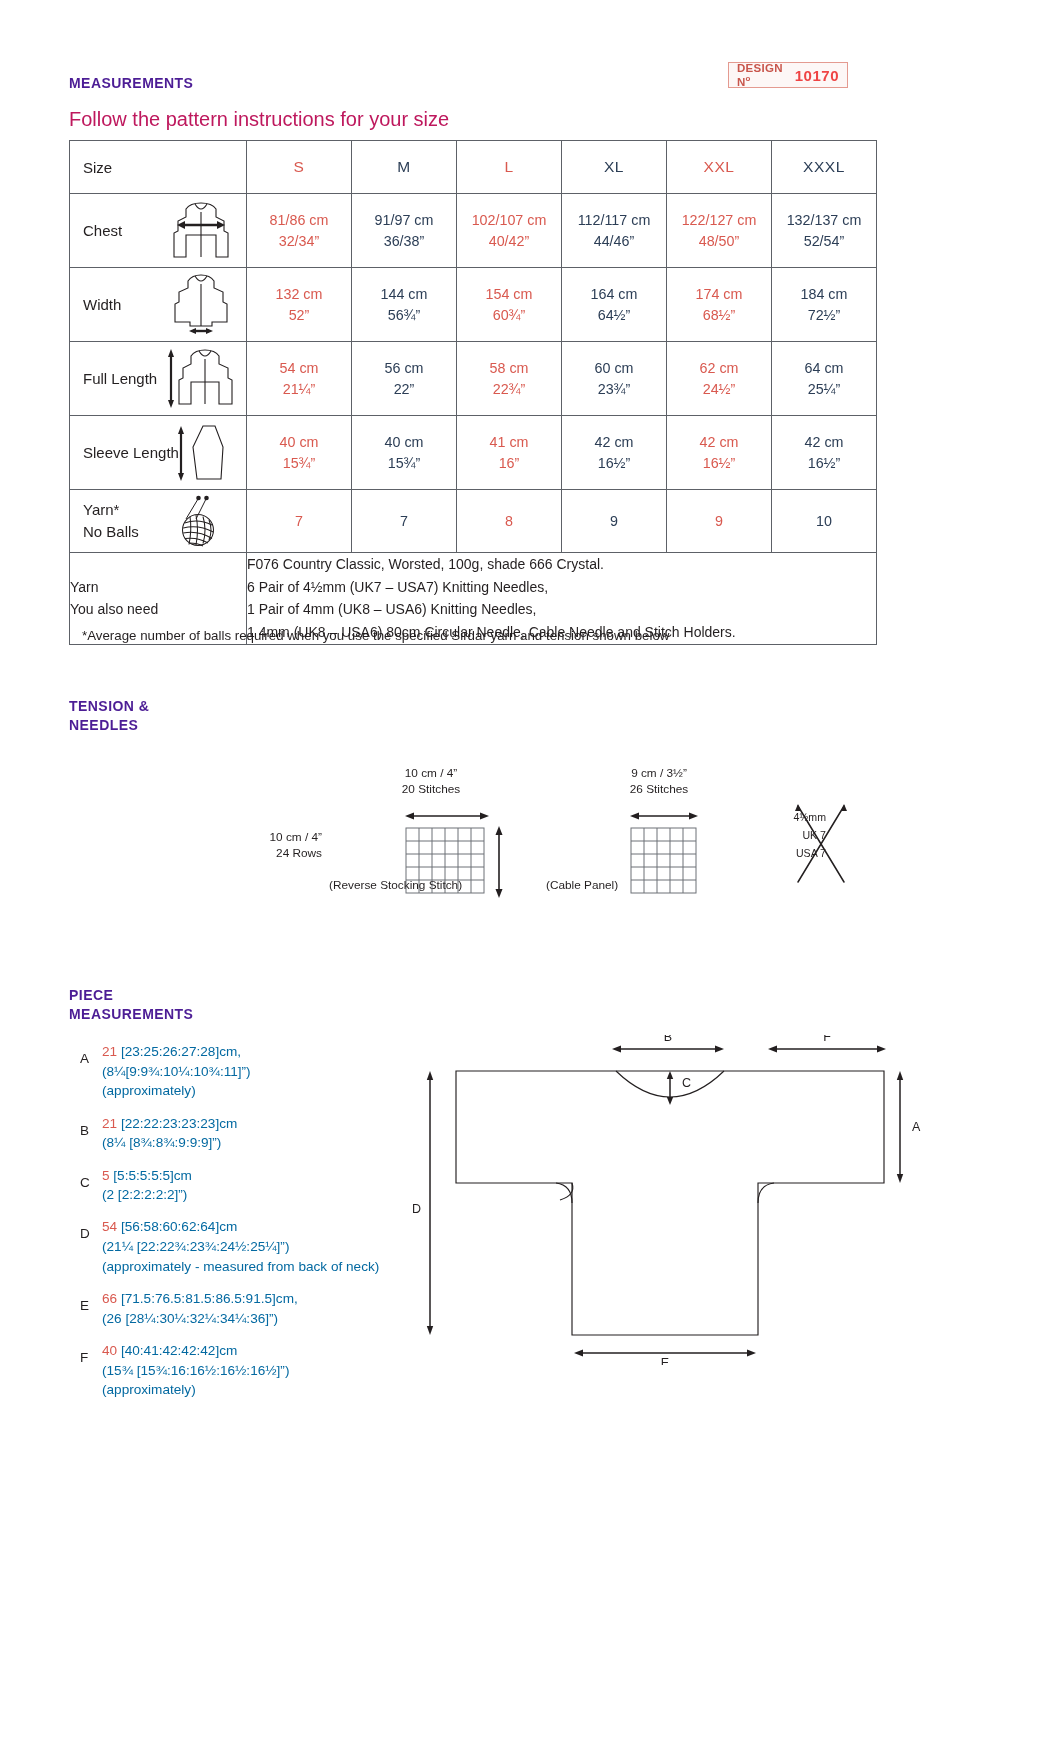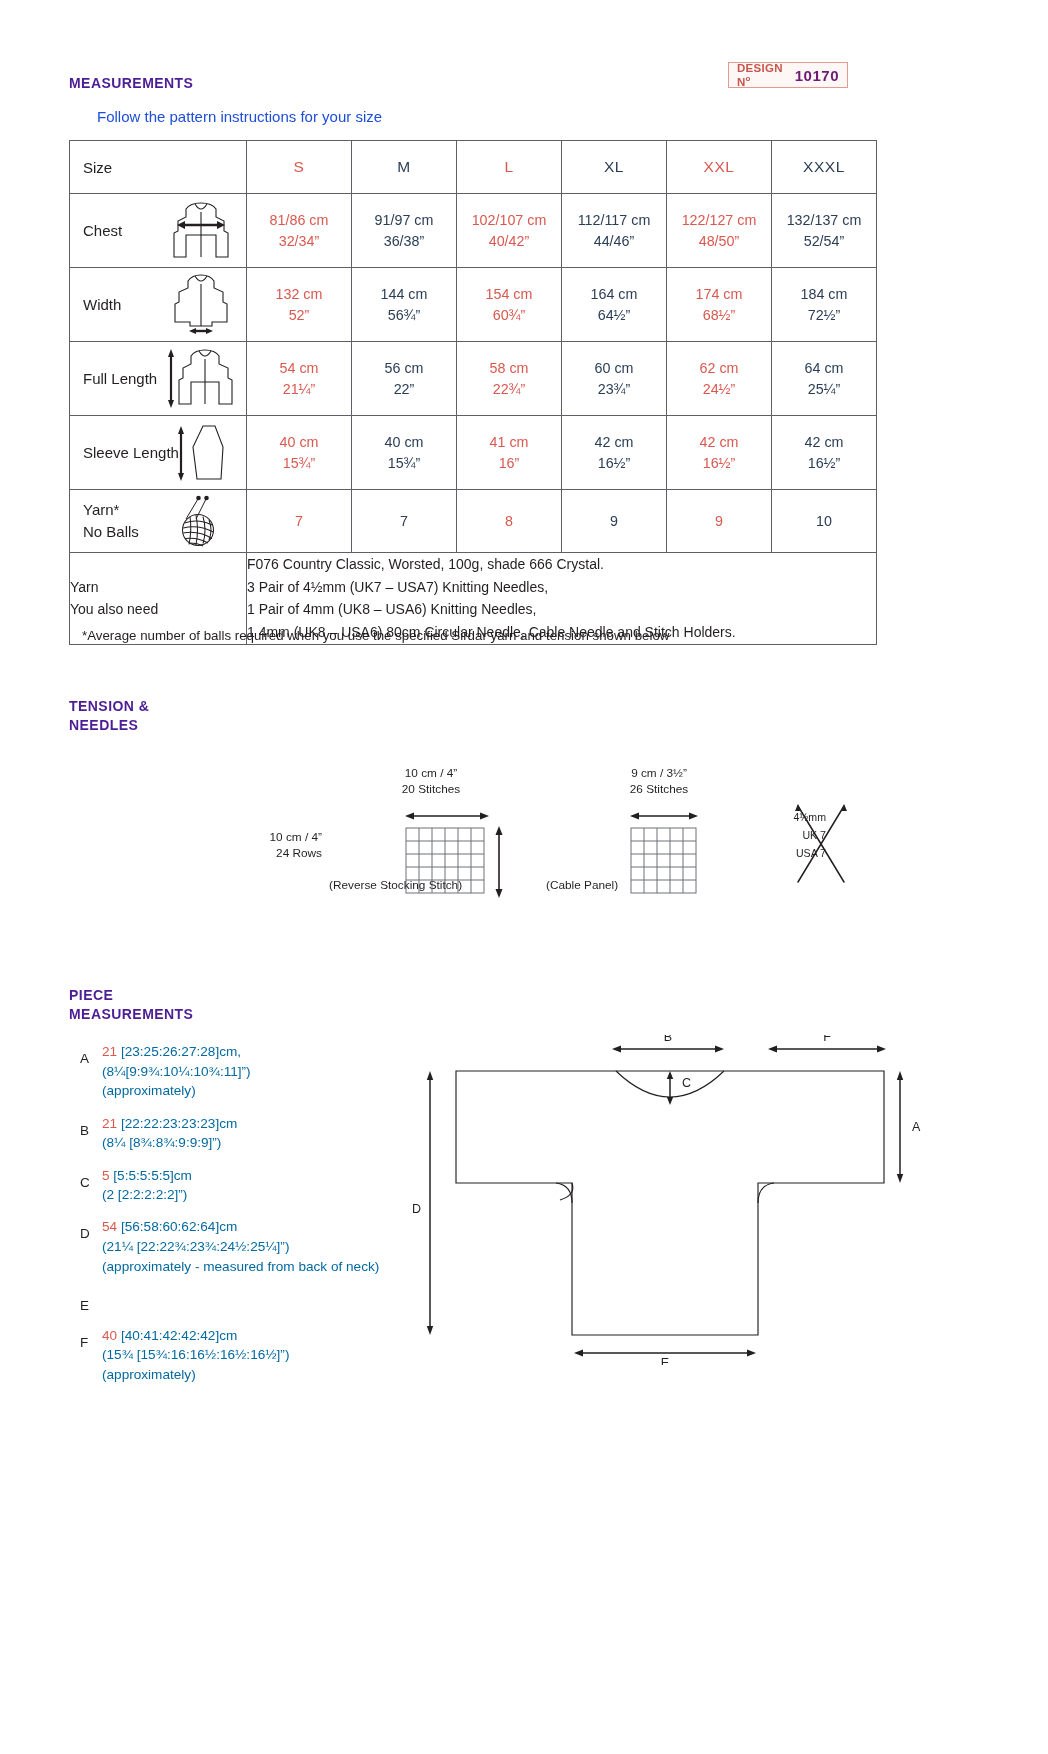--- a/index.html
+++ b/index.html
@@ -19,38 +19,38 @@
     color:#4c1d95;
     font-weight:bold;
     font-size:14px;
     letter-spacing:.45px;
     line-height:1.35;
   }
 
   #measurements-head { position:absolute; left:69px; top:74px; }
   #follow-text {
     position:absolute; left:69px; top:108px;
-    font-size:15px; color:#1d4ed8;margin-left:28px;
+    font-size:20px; color:#be185d;
   }
 
   
   #design-badge {
     position:absolute; left:728px; top:62px;
     width:120px; height:26px;
     border:1.2px solid #e49a90;
     background:#fdf7f6;
     display:flex; align-items:center;
     padding:0 8px;
   }
   #design-badge .lbl {
     color:#c8564c; font-weight:bold; font-size:11.5px; letter-spacing:.3px;
   }
   #design-badge .lbl sup { font-size:8px; }
   #design-badge .num {
-    color:#701a75; font-size:15px; font-weight:bold; margin-left:auto;
+    color:#ef4444; font-size:15px; font-weight:bold; margin-left:auto;
     letter-spacing:.5px;
   }
 
   
   #meas-table {
     position:absolute; left:69px; top:140px;
     width:807px;
     border-collapse:collapse;
     table-layout:fixed;
   }
@@ -398,21 +398,21 @@
       <td class="val c-navy">10</td>
     </tr>
 
     <tr>
       <td class="yarn-detail-left">
         <div>Yarn</div>
         <div>You also need</div>
       </td>
       <td class="yarn-detail-right" colspan="6">
         <div>F076 Country Classic, Worsted, 100g, shade 666 Crystal.</div>
-        <div>3 Pair of 4½mm (UK7 – USA7) Knitting Needles,</div>
+        <div>6 Pair of 4½mm (UK7 – USA7) Knitting Needles,</div>
         <div>1 Pair of 4mm (UK8 – USA6) Knitting Needles,</div>
         <div>1 4mm (UK8 – USA6) 80cm Circular Needle, Cable Needle and Stitch Holders.</div>
       </td>
     </tr>
   </tbody>
     </table>
 
   <div id="footnote">*Average number of balls required when you use the specified Sirdar yarn and tension shown below</div>
 
   <div id="tension-head" class="sec-head">
@@ -530,20 +530,24 @@
       <div class="pm-letter">D</div>
       <div class="pm-lines">
         <div><span class="c-red">54</span><span class="plain"> [56:58:60:62:64]cm</span></div>
         <div class="plain">(21¼ [22:22¾:23¾:24½:25¼]”)</div>
         <div class="plain">(approximately - measured from back of neck)</div>
       </div>
     </div>
 
     <div class="pm-item">
       <div class="pm-letter">E</div>
+      <div class="pm-lines">
+        <div><span class="c-red">66</span><span class="plain"> [71.5:76.5:81.5:86.5:91.5]cm,</span></div>
+        <div class="plain">(26 [28¼:30¼:32¼:34¼:36]”)</div>
+      </div>
     </div>
 
     <div class="pm-item">
       <div class="pm-letter">F</div>
       <div class="pm-lines">
         <div><span class="c-red">40</span><span class="plain"> [40:41:42:42:42]cm</span></div>
         <div class="plain">(15¾ [15¾:16:16½:16½:16½]”)</div>
         <div class="plain">(approximately)</div>
       </div>
     </div>

